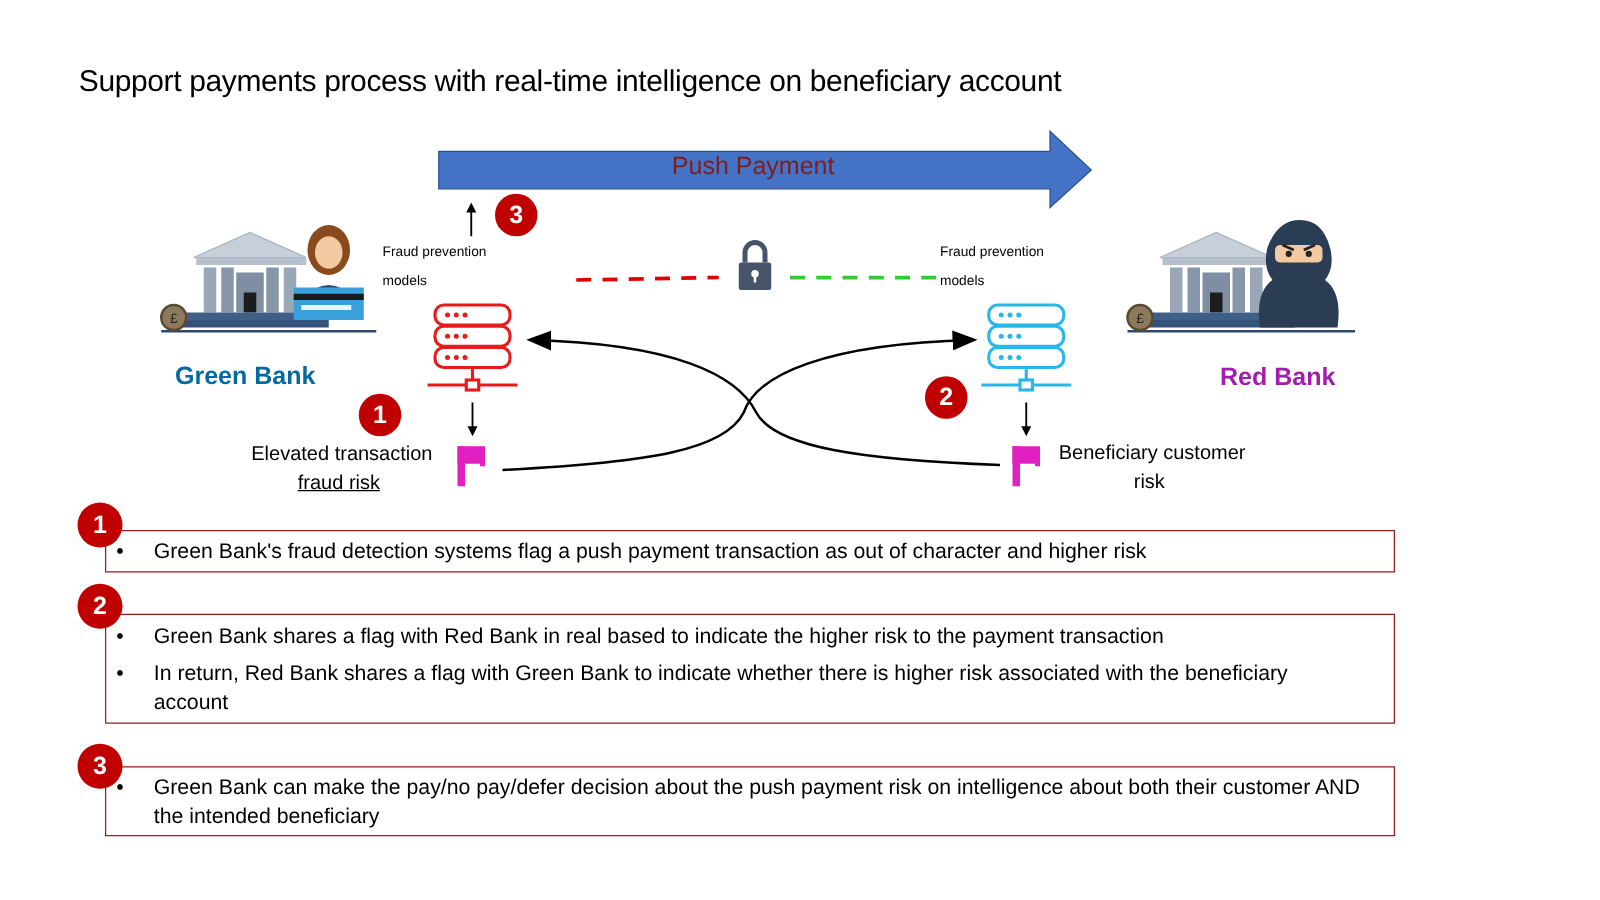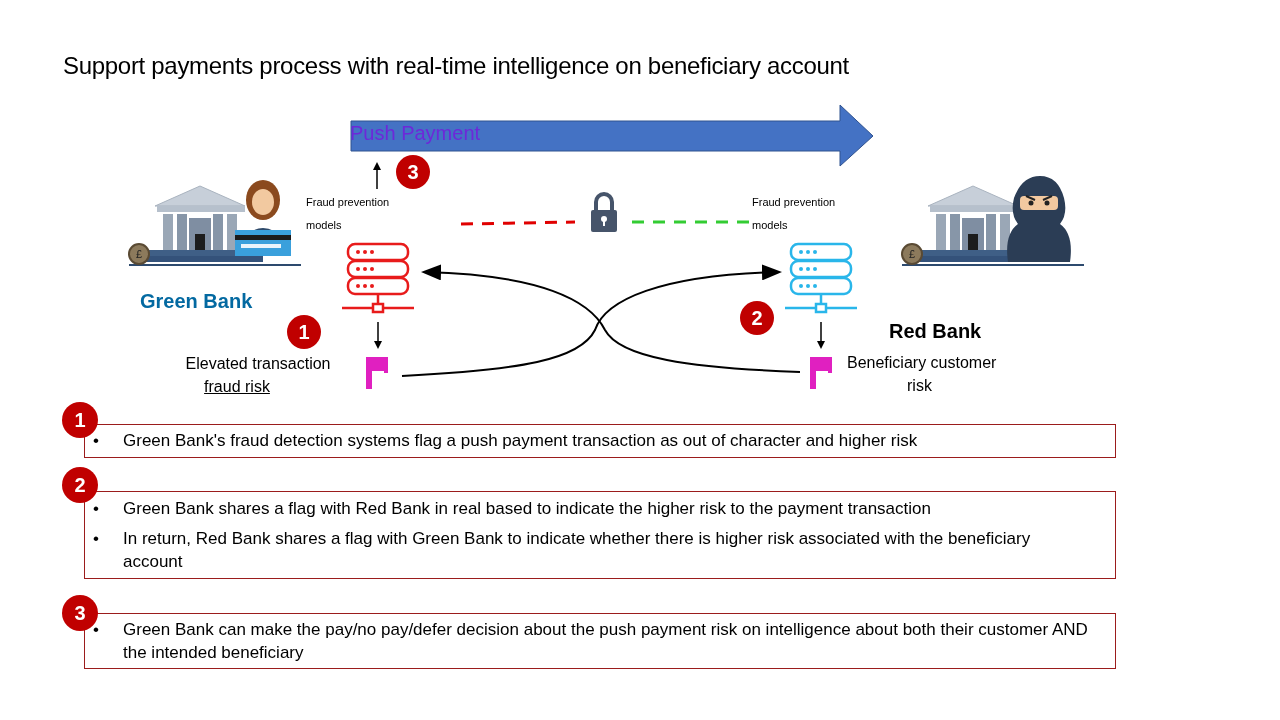--- a/index.html
+++ b/index.html
@@ -1,20 +1,20 @@
 <!DOCTYPE html>
 <html><head>
 <meta charset="utf-8">
 <style>
   html,body{margin:0;padding:0;background:#fff;}
   body{width:1280px;height:720px;position:relative;overflow:hidden;font-family:"Liberation Sans",sans-serif;color:#000;}
   .abs{position:absolute;}
   #title{left:63px;top:52px;font-size:24px;white-space:nowrap;letter-spacing:-0.3px;}
   #arrow-wrap{left:350px;top:104px;width:525px;height:64px;}
-  #arrow-label{left:350px;top:122px;width:505px;text-align:left;color:#6d28d9;font-size:20px;}
+  #arrow-label{left:350px;top:122px;width:505px;text-align:center;color:#7f1d1d;font-size:20px;}
   .model-label{font-size:11px;text-align:left;line-height:23px;white-space:nowrap;}
   .bank-name{font-size:20px;font-weight:bold;white-space:nowrap;}
   .flag-label{font-size:16px;line-height:23px;white-space:nowrap;}
   .badge{width:34px;height:34px;border-radius:50%;background:#c00000;color:#fff;font-size:20px;font-weight:bold;display:flex;align-items:center;justify-content:center;}
   .box{border:1px solid #9b1c1c;background:#fff;}
   .bullet-row{display:flex;font-size:17px;line-height:23px;}
   .bullet-row .dot{width:38px;flex:none;padding-left:8px;box-sizing:border-box;}
   .bullet-row .txt{flex:1;}
   svg{overflow:visible;}
 </style>
@@ -91,21 +91,21 @@
   <line x1="5" y1="0" x2="5" y2="20" stroke="#000" stroke-width="1.5"></line>
   <polygon points="5,27 1,19 9,19" fill="#000"></polygon>
 </svg>
 <div class="abs badge" style="left:287px;top:315px;">1</div>
 
 <svg class="abs" style="left:364px;top:355px;width:28px;height:36px;" viewBox="0 0 28 36">
   <rect x="2" y="2" width="6" height="32" fill="#e020c0"></rect>
   <rect x="2" y="2" width="22" height="14" fill="#e020c0"></rect>
   <rect x="20" y="14" width="4" height="4" fill="#e020c0"></rect>
 </svg>
-<div class="abs flag-label" style="left:180px;top:352px;width:156px;text-align:center;">
+<div class="abs flag-label" style="left:190px;top:352px;width:156px;text-align:right;">
   <div>Elevated transaction</div>
   <div style="padding-right:42px;text-decoration:underline;">fraud risk</div>
 </div>
 
 <svg class="abs" style="left:0;top:0;width:1280px;height:720px;pointer-events:none;" viewBox="0 0 1280 720">
   <defs>
     <marker id="ah" markerWidth="10" markerHeight="8" refX="8" refY="4" orient="auto">
       <polygon points="0,0 10,4 0,8" fill="#000"></polygon>
     </marker>
   </defs>
@@ -182,21 +182,21 @@
   <text x="14" y="80" font-size="11" text-anchor="middle" fill="#222" font-family="Liberation Sans, sans-serif">£</text>
 </svg>
 <svg class="abs" style="left:1000px;top:174px;width:78px;height:92px;" viewBox="0 0 78 92">
   <path d="M8,88 Q4,60 18,50 Q10,40 14,24 Q22,2 40,2 Q58,2 64,24 Q68,40 60,50 Q74,60 70,88 Z" fill="#2b3d55"></path>
   <rect x="20" y="22" width="38" height="14" rx="4" fill="#f2c9a0"></rect>
   <circle cx="31" cy="29" r="2.5" fill="#222"></circle>
     <circle cx="47" cy="29" r="2.5" fill="#222"></circle>
   <line x1="26" y1="22" x2="35" y2="26" stroke="#222" stroke-width="2"></line>
   <line x1="52" y1="22" x2="43" y2="26" stroke="#222" stroke-width="2"></line>
 </svg>
-<div class="abs bank-name" style="left:889px;top:291px;color:#000000;margin-top:29px;">Red Bank</div>
+<div class="abs bank-name" style="left:976px;top:291px;color:#a21caf;">Red Bank</div>
 
 <div class="abs box" style="left:84px;top:424px;width:1030px;height:32px;">
   <div class="bullet-row" style="margin-top:4px;">
     <span class="dot">•</span>
     <span class="txt">Green Bank's fraud detection systems flag a push payment transaction as out of character and higher risk</span>
   </div>
 </div>
 <div class="abs badge" style="left:62px;top:402px;width:36px;height:36px;">1</div>
 
 <div class="abs box" style="left:84px;top:491px;width:1030px;height:86px;">

